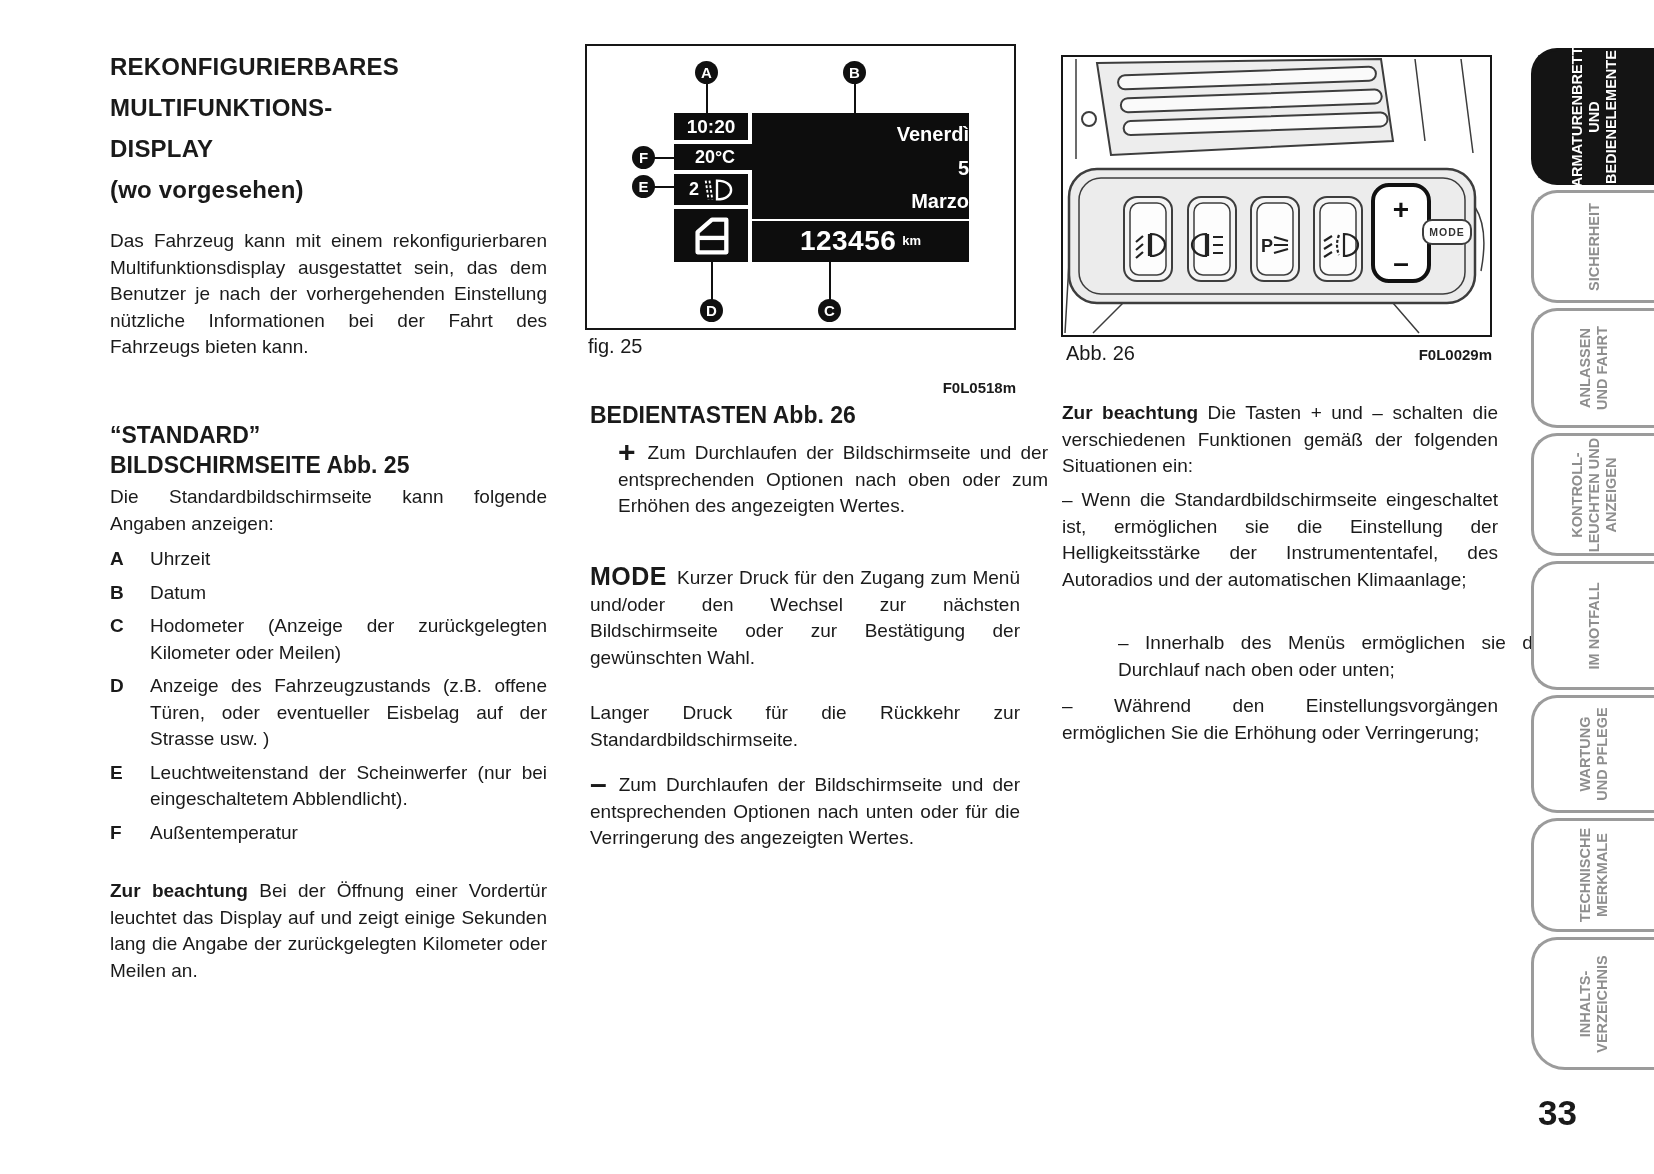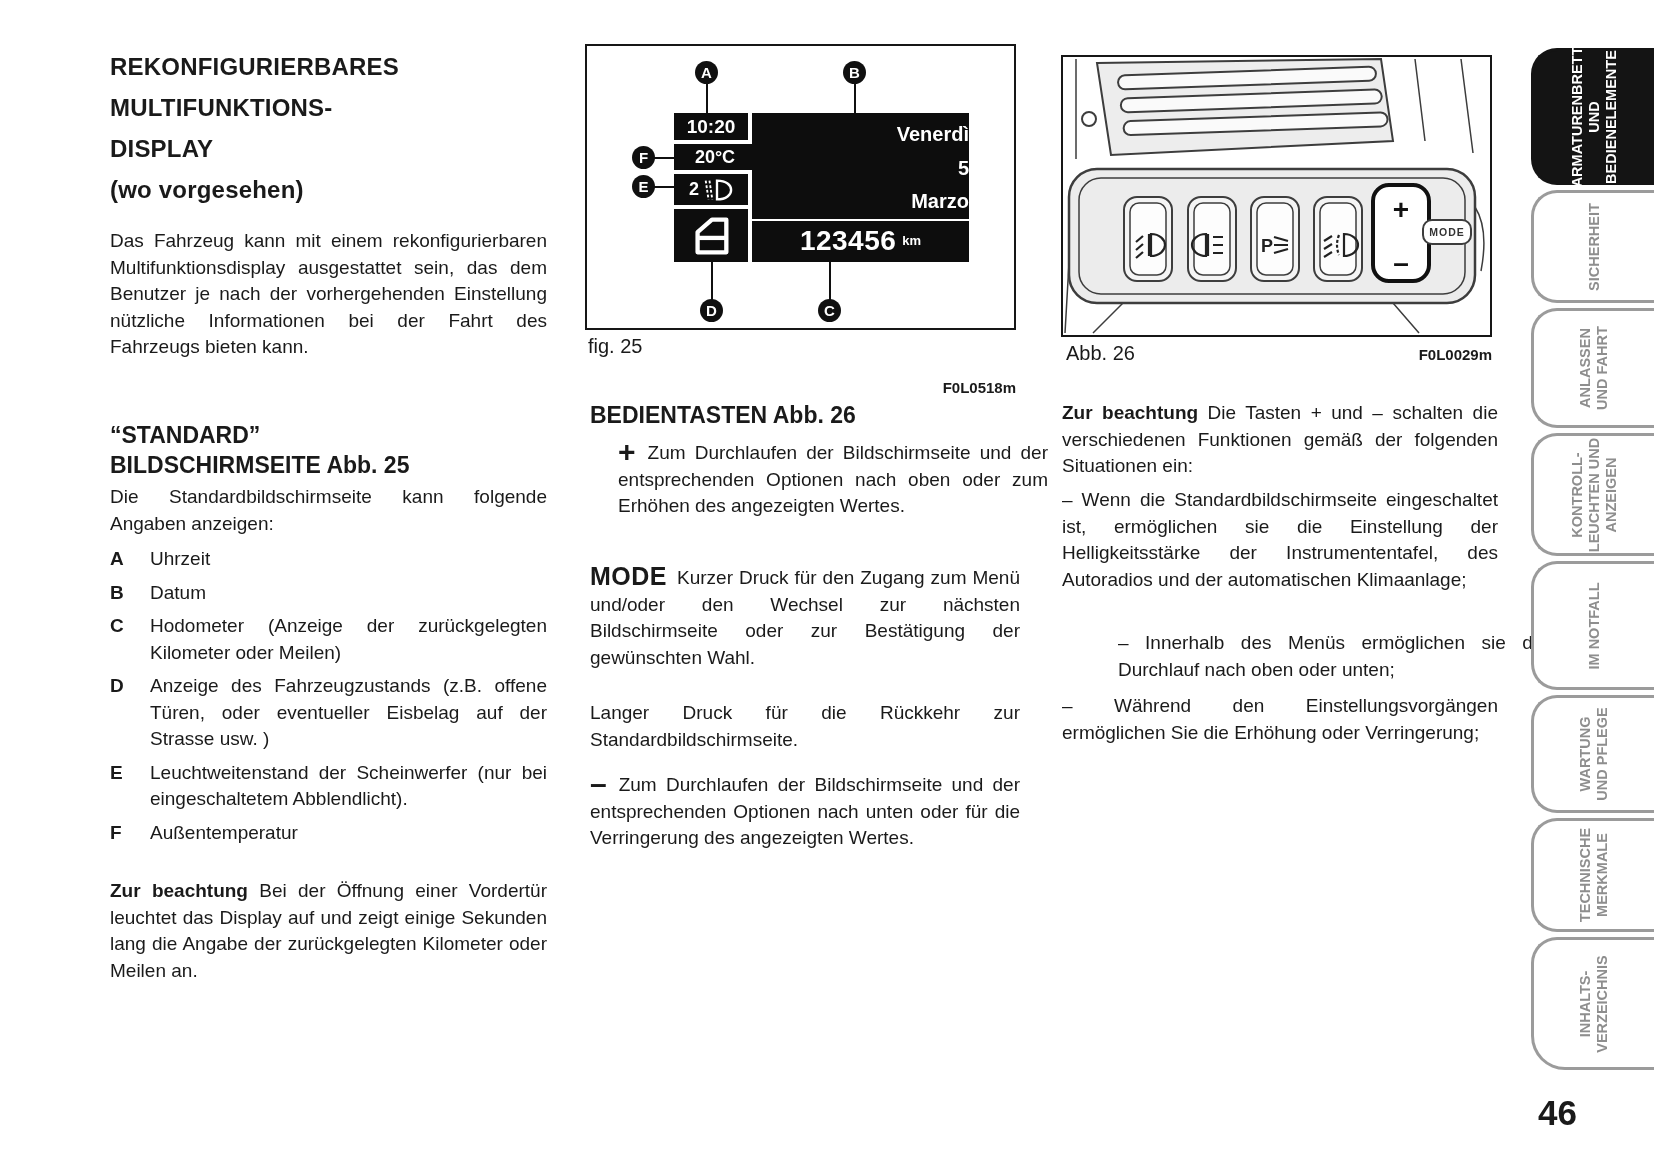--- a/index.html
+++ b/index.html
@@ -240,15 +240,15 @@
     <div class="sidebar-tab" style="top:818px;height:114px;">
         <div class="tab-label">TECHNISCHE
 MERKMALE</div>
       </div>
     <div class="sidebar-tab" style="top:937px;height:133px;border-radius:26px 0 0 34px;">
         <div class="tab-label">INHALTS-
 VERZEICHNIS</div>
       </div>
   </div>
 
-  <div class="abs page-number" style="left:1538px;top:1093px;">46</div>
+  <div class="abs page-number" style="left:1538px;top:1093px;">33</div>
 
 </div>
 
 </body></html>

